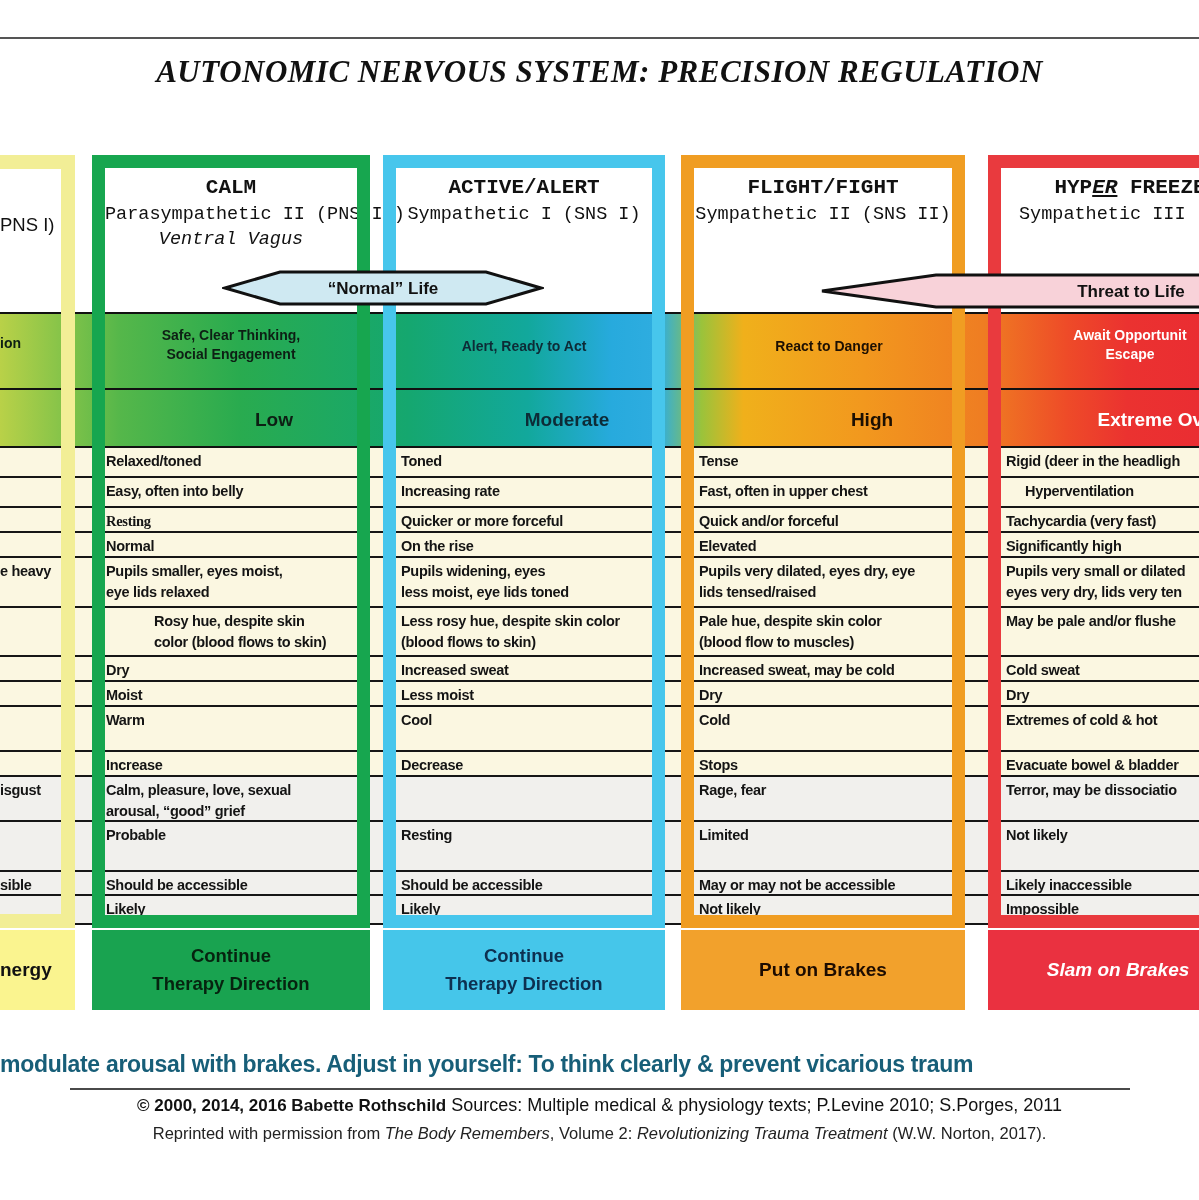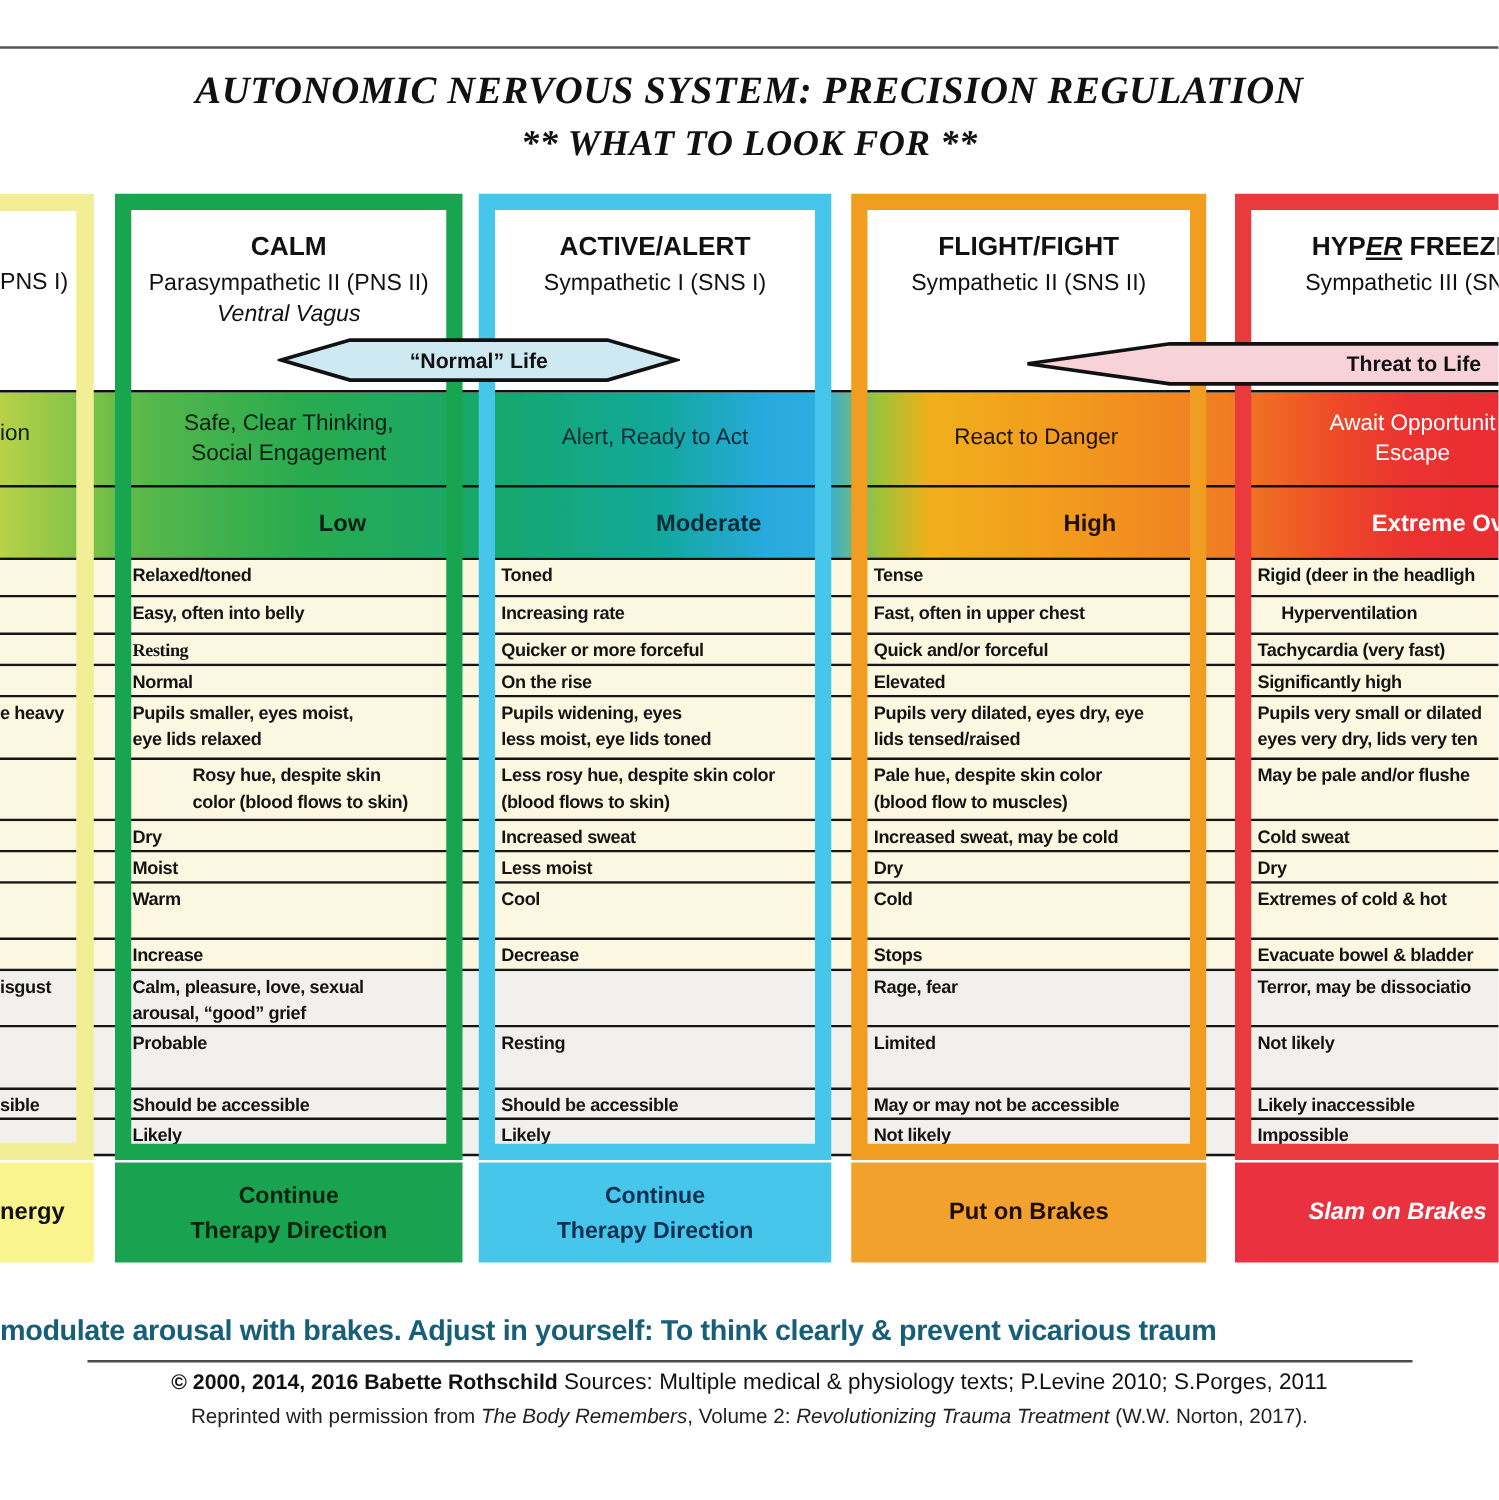--- a/index.html
+++ b/index.html
@@ -12,35 +12,35 @@
   .title{left:0;top:54px;width:1199px;text-align:center;font-family:"Liberation Serif",serif;
          font-style:italic;font-weight:bold;font-size:31px;letter-spacing:.5px;z-index:2;}
   .title2{top:99px;font-size:29px;}
   
   .band{left:0;top:312px;width:1199px;height:136px;z-index:1;
     background:linear-gradient(90deg,#b9d148 0%,#55b74a 10%,#29ab4f 20%,#15a76f 34%,
       #12a89c 44%,#27aadd 51%,#2fade0 55%,#9ac33b 58.5%,#f0b01b 62%,#f2981e 72%,
       #ef7d22 82%,#ee4b28 89%,#eb3230 94%,#ea2d32 100%);
     border-top:2px solid #111;border-bottom:2px solid #111;box-sizing:border-box;}
   .band-div{left:0;top:388px;width:1199px;height:2px;background:#111;z-index:2;}
-  .band-txt{z-index:7;font-weight:normal;font-size:18px;line-height:1.35;white-space:pre-line;
+  .band-txt{z-index:7;font-weight:bold;font-size:14px;line-height:1.35;white-space:pre-line;
             text-align:center;color:#0d1f14;}
   .band-txt.white{color:#fff;}
   .arousal{z-index:7;font-weight:bold;font-size:19px;text-align:center;color:#0d1f14;white-space:nowrap;padding-left:43px;}
   
   .rows-layer{left:0;top:448px;width:1199px;z-index:1;}
   .trow{position:absolute;left:0;width:1199px;box-sizing:border-box;border-bottom:2px solid #161616;}
   .trow.cream{background:#fbf7e1;}
   .trow.gray{background:#f1f0ed;}
   .cell{position:absolute;z-index:7;font-weight:bold;font-size:14.5px;letter-spacing:-0.3px;
         line-height:1.45;white-space:pre;color:#141414;}
   
   .frame{box-sizing:border-box;top:155px;height:773px;z-index:8;background:transparent;}
   
-  .col-header{z-index:7;top:186px;text-align:center;}
+  .col-header{z-index:7;top:176px;text-align:center;font-family:Liberation Mono, monospace;}
   .h-title{font-weight:bold;font-size:21px;margin-bottom:4px;white-space:nowrap;}
   .h-sub{font-size:18.5px;line-height:1.35;white-space:nowrap;}
   .h-italic{font-style:italic;}
   .er{font-style:italic;text-decoration:underline;}
   .frag{z-index:7;font-size:18.5px;white-space:nowrap;}
   
   .arrow{z-index:9;}
   
   .aband{top:930px;height:80px;z-index:3;display:flex;align-items:center;justify-content:center;}
   .aband-txt{font-weight:bold;font-size:18.5px;line-height:1.5;text-align:center;white-space:pre-line;}
@@ -53,21 +53,20 @@
   .reprint{left:0;top:1124px;width:1199px;text-align:center;font-size:16.5px;color:#222;white-space:nowrap;}
 </style>
 </head>
 <body>
 
 <div class="page">
 
   <div class="abs top-rule"></div>
 
   <div class="abs title">AUTONOMIC NERVOUS SYSTEM: PRECISION REGULATION</div>
-  <div class="abs title title2">** WHAT TO LOOK FOR **</div>
 
   <div class="abs band"></div>
   <div class="abs band-div"></div>
 
   <div class="abs rows-layer" id="rows-layer">
       <div class="trow cream" style="top: 0px; height: 30px;"></div>
       <div class="trow cream" style="top: 30px; height: 30px;"></div>
       <div class="trow cream" style="top: 60px; height: 25px;"></div>
       <div class="trow cream" style="top: 85px; height: 25px;"></div>
       <div class="trow cream" style="top: 110px; height: 50px;"></div>

